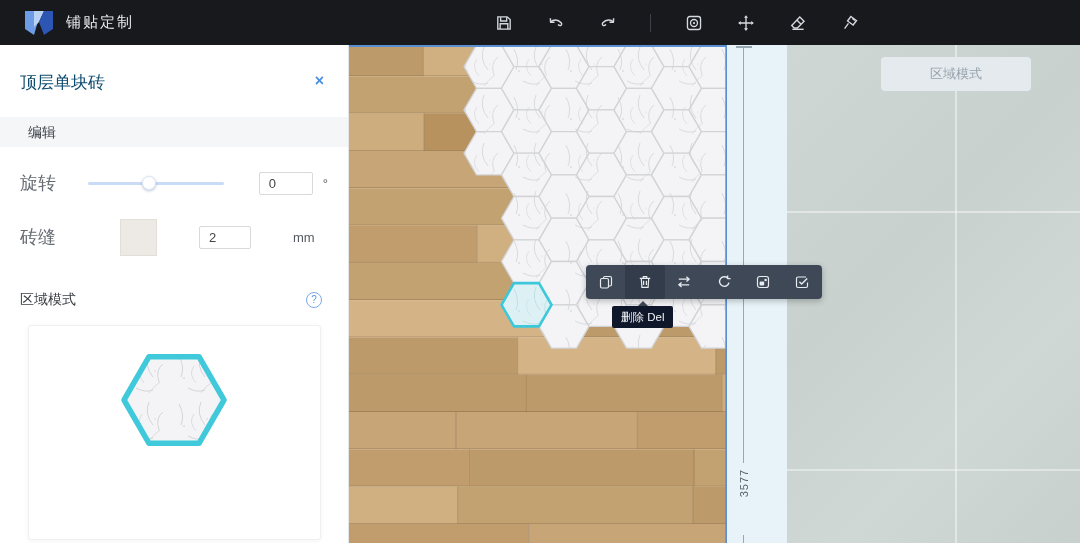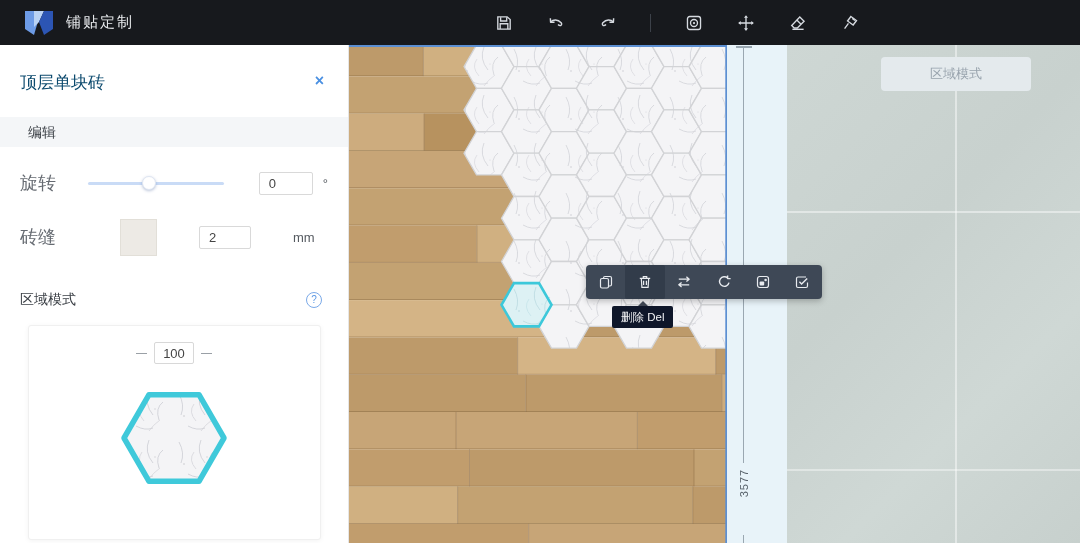--- a/index.html
+++ b/index.html
@@ -177,25 +177,20 @@
       <input class="num-input grout-input" value="2" style="">
       <span class="unit">mm</span>
     </div>
 
     <div class="row row-unit-edit">
       <span class="unit-edit-label">区域模式</span>
       <span class="help-icon">?</span>
     </div>
 
     <div class="unit-card">
-      <div class="size-ctrl">
-        <span class="dim-dash"></span>
-        <input class="size-input" value="100" style="">
-        <span class="dim-dash"></span>
-      </div>
       <svg class="hex-preview" width="112" height="96" viewBox="0 0 112 96">
         <defs>
           <pattern id="marbleP" width="52" height="48" patternUnits="userSpaceOnUse">
             <rect width="52" height="48" fill="#f4f4f6"></rect>
             <path d="M9 4 q6 11 2 21 M31 2 q-5 12 4 23 M45 12 q-8 6 -4 18 M18 36 q9 5 17 2" stroke="#c4c5cc" stroke-width="0.9" fill="none" opacity="0.75"></path>
             <path d="M24 14 q-6 8 2 17 M42 30 q-7 5 -11 11" stroke="#d6d6db" stroke-width="0.8" fill="none"></path>
             <circle cx="14" cy="26" r="0.8" fill="#c9c9cf"></circle>
               <circle cx="37" cy="19" r="0.7" fill="#cdcdd3"></circle>
           </pattern>
         </defs>

